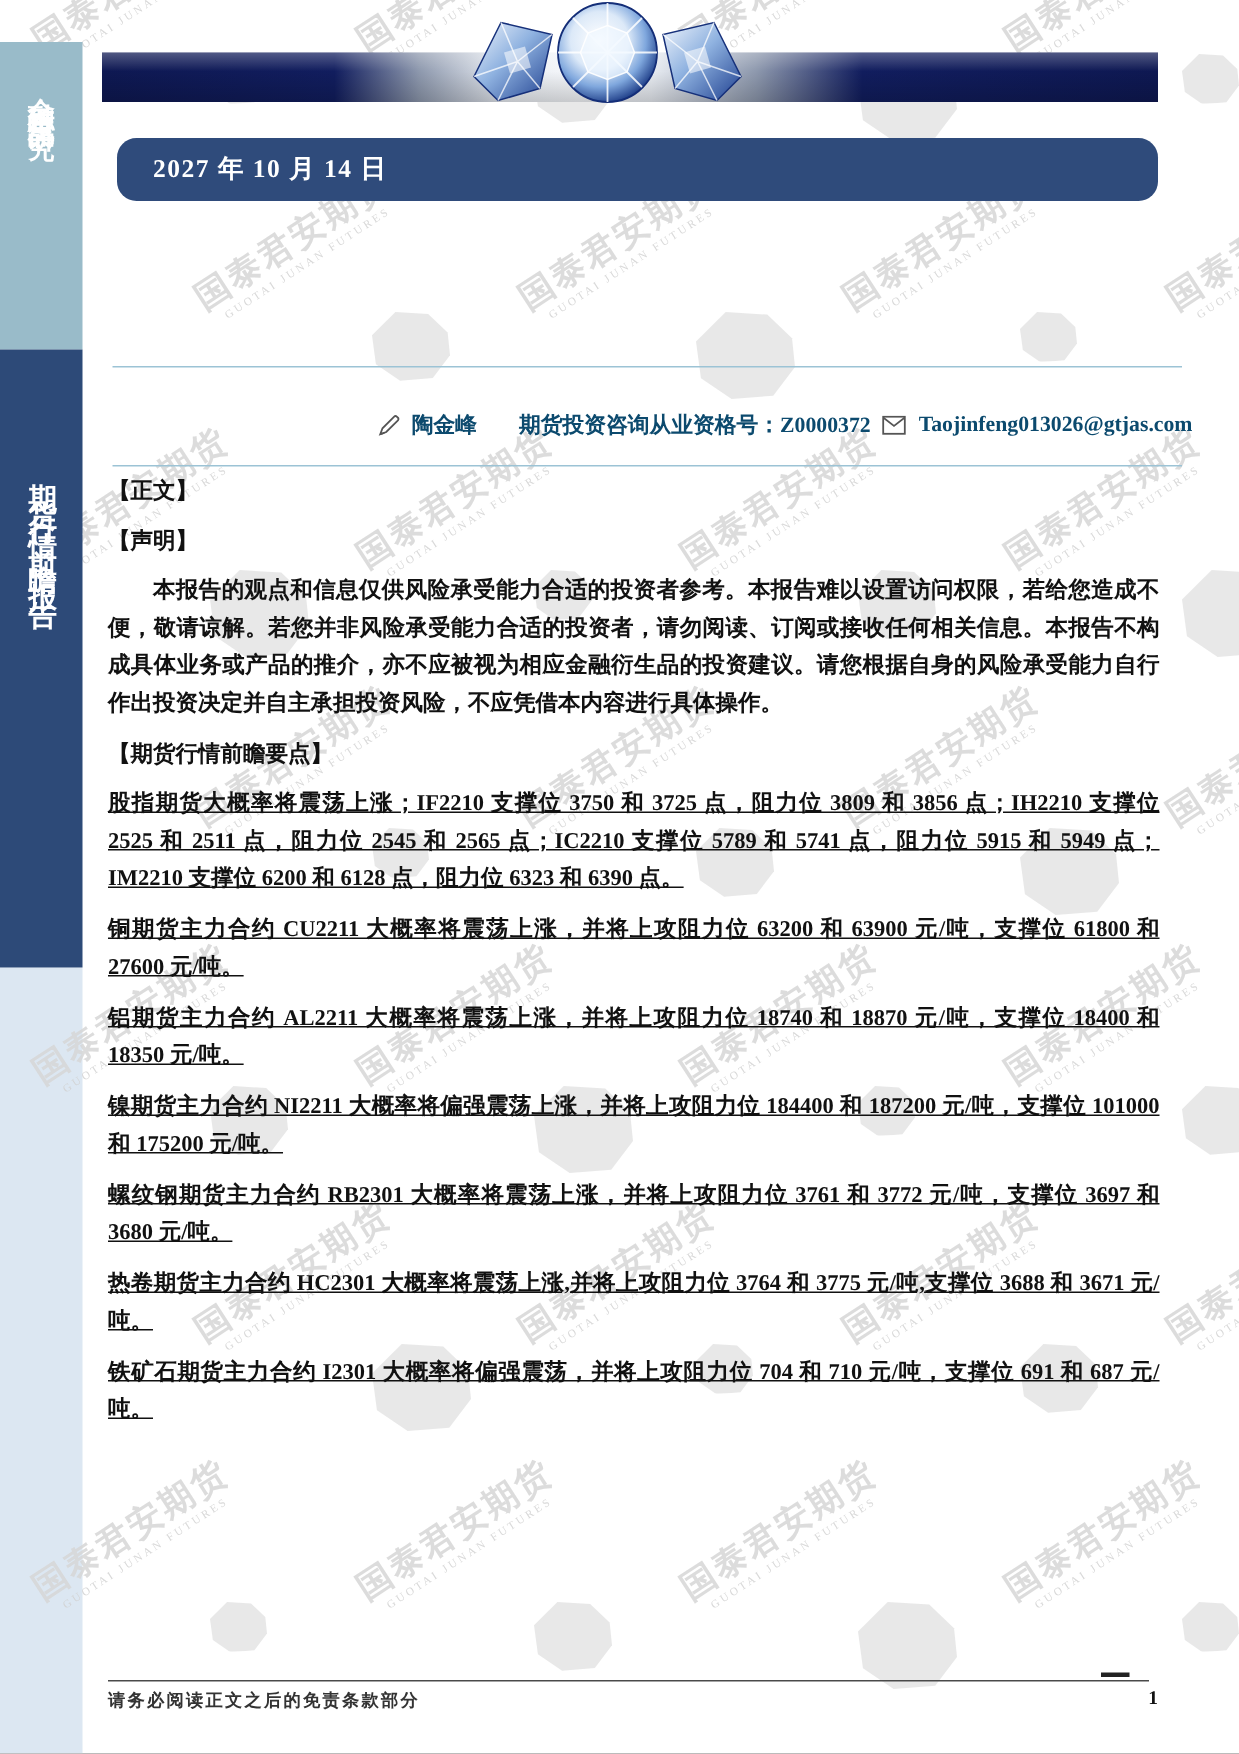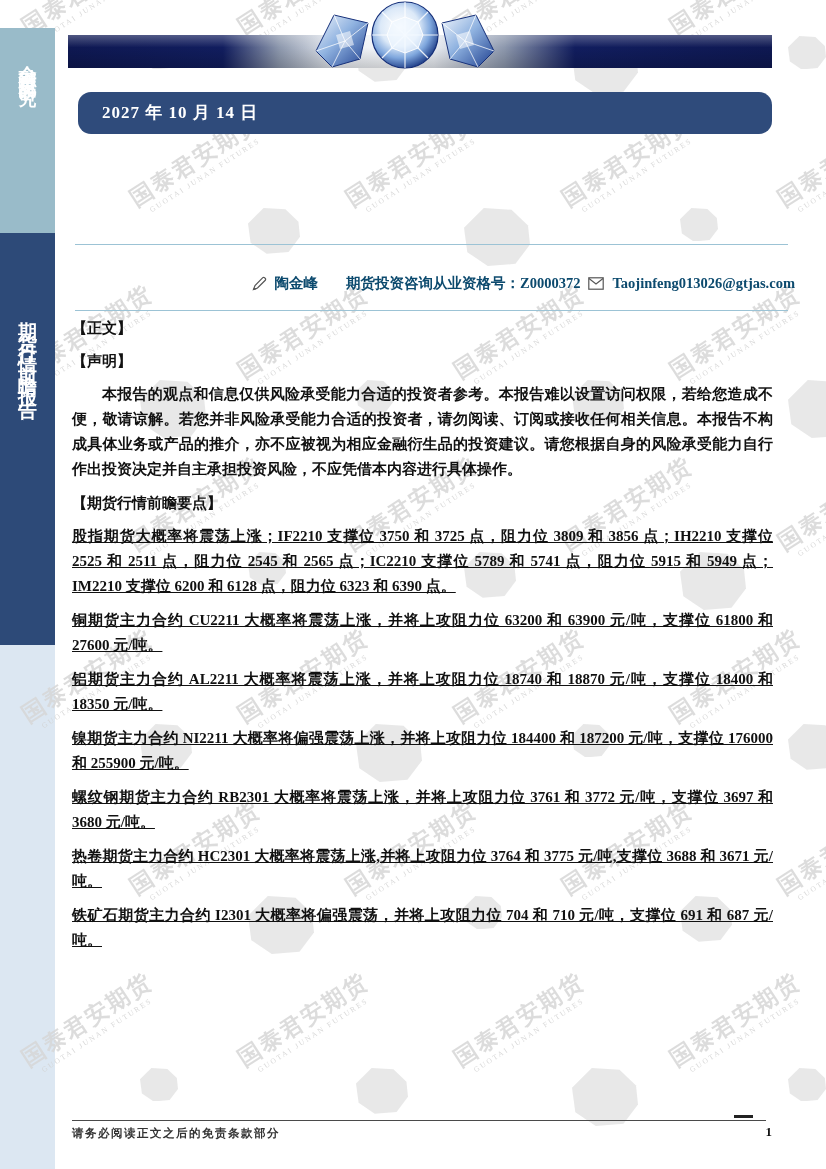--- a/index.html
+++ b/index.html
@@ -286,21 +286,21 @@
 
   <div class="body">
     <p class="hd">【正文】</p>
     <p class="hd">【声明】</p>
     <p class="disclaimer">本报告的观点和信息仅供风险承受能力合适的投资者参考。本报告难以设置访问权限，若给您造成不便，敬请谅解。若您并非风险承受能力合适的投资者，请勿阅读、订阅或接收任何相关信息。本报告不构成具体业务或产品的推介，亦不应被视为相应金融衍生品的投资建议。请您根据自身的风险承受能力自行作出投资决定并自主承担投资风险，不应凭借本内容进行具体操作。</p>
     <p class="hd">【期货行情前瞻要点】</p>
     <div id="paras">
         <p class="para">股指期货大概率将震荡上涨；IF2210 支撑位 3750 和 3725 点，阻力位 3809 和 3856 点；IH2210 支撑位 2525 和 2511 点，阻力位 2545 和 2565 点；IC2210 支撑位 5789 和 5741 点，阻力位 5915 和 5949 点；IM2210 支撑位 6200 和 6128 点，阻力位 6323 和 6390 点。</p>
         <p class="para">铜期货主力合约 CU2211 大概率将震荡上涨，并将上攻阻力位 63200 和 63900 元/吨，支撑位 61800 和 27600 元/吨。</p>
         <p class="para">铝期货主力合约 AL2211 大概率将震荡上涨，并将上攻阻力位 18740 和 18870 元/吨，支撑位 18400 和 18350 元/吨。</p>
-        <p class="para">镍期货主力合约 NI2211 大概率将偏强震荡上涨，并将上攻阻力位 184400 和 187200 元/吨，支撑位 176000 和 255900 元/吨。</p>
+        <p class="para">镍期货主力合约 NI2211 大概率将偏强震荡上涨，并将上攻阻力位 184400 和 187200 元/吨，支撑位 101000 和 175200 元/吨。</p>
         <p class="para">螺纹钢期货主力合约 RB2301 大概率将震荡上涨，并将上攻阻力位 3761 和 3772 元/吨，支撑位 3697 和 3680 元/吨。</p>
         <p class="para">热卷期货主力合约 HC2301 大概率将震荡上涨,并将上攻阻力位 3764 和 3775 元/吨,支撑位 3688 和 3671 元/吨。</p>
         <p class="para">铁矿石期货主力合约 I2301 大概率将偏强震荡，并将上攻阻力位 704 和 710 元/吨，支撑位 691 和 687 元/吨。</p>
       </div>
   </div>
 
   <div class="f-line"></div>
   <div class="f-dash"></div>
   <div class="f-note">请务必阅读正文之后的免责条款部分</div>
   <div class="f-page">1</div>

